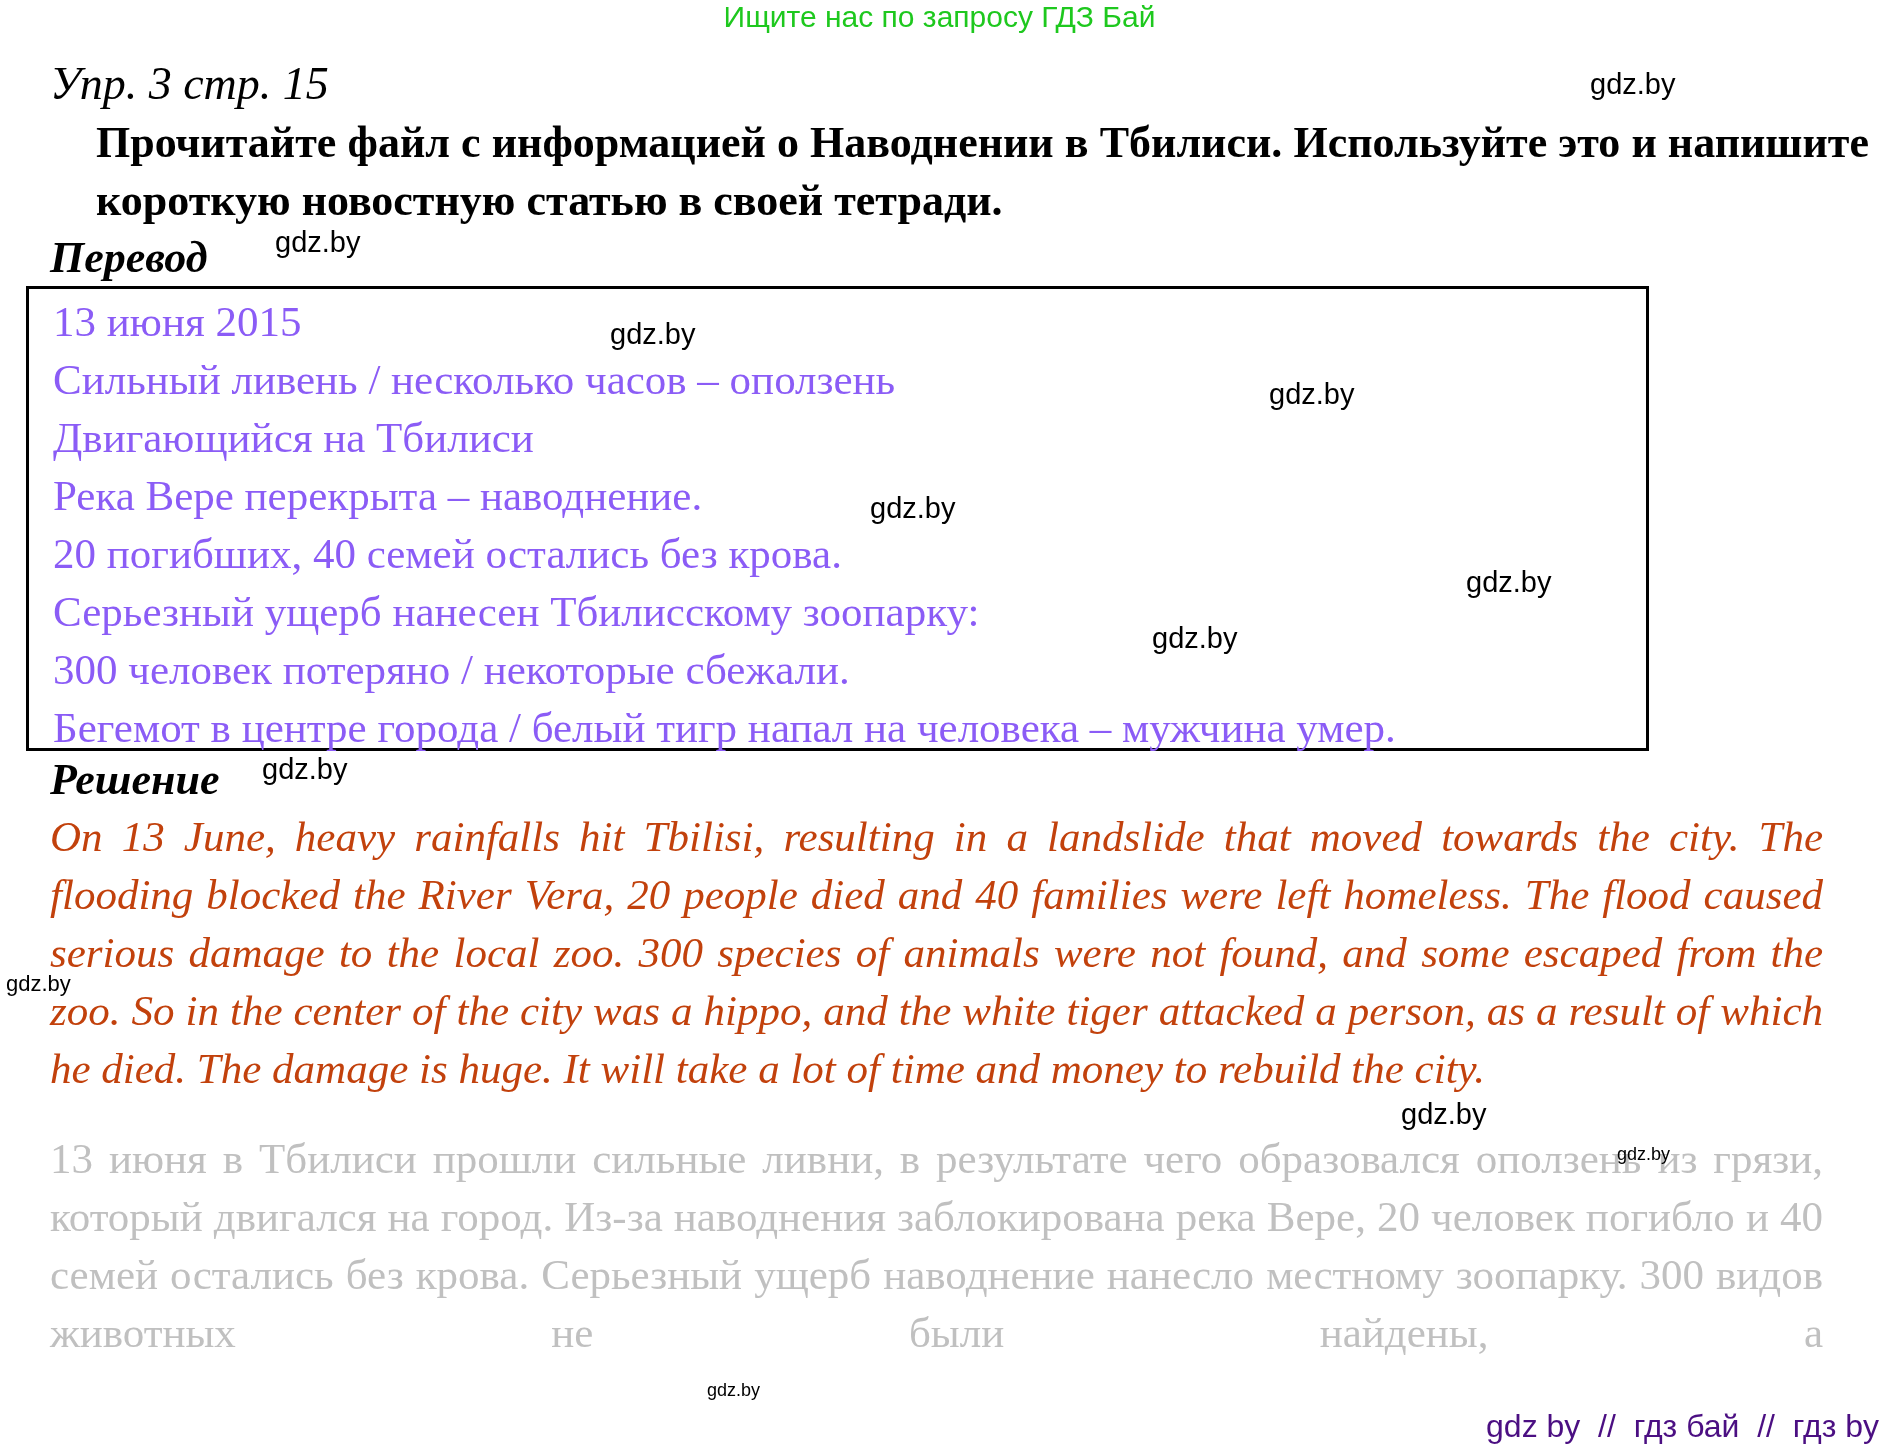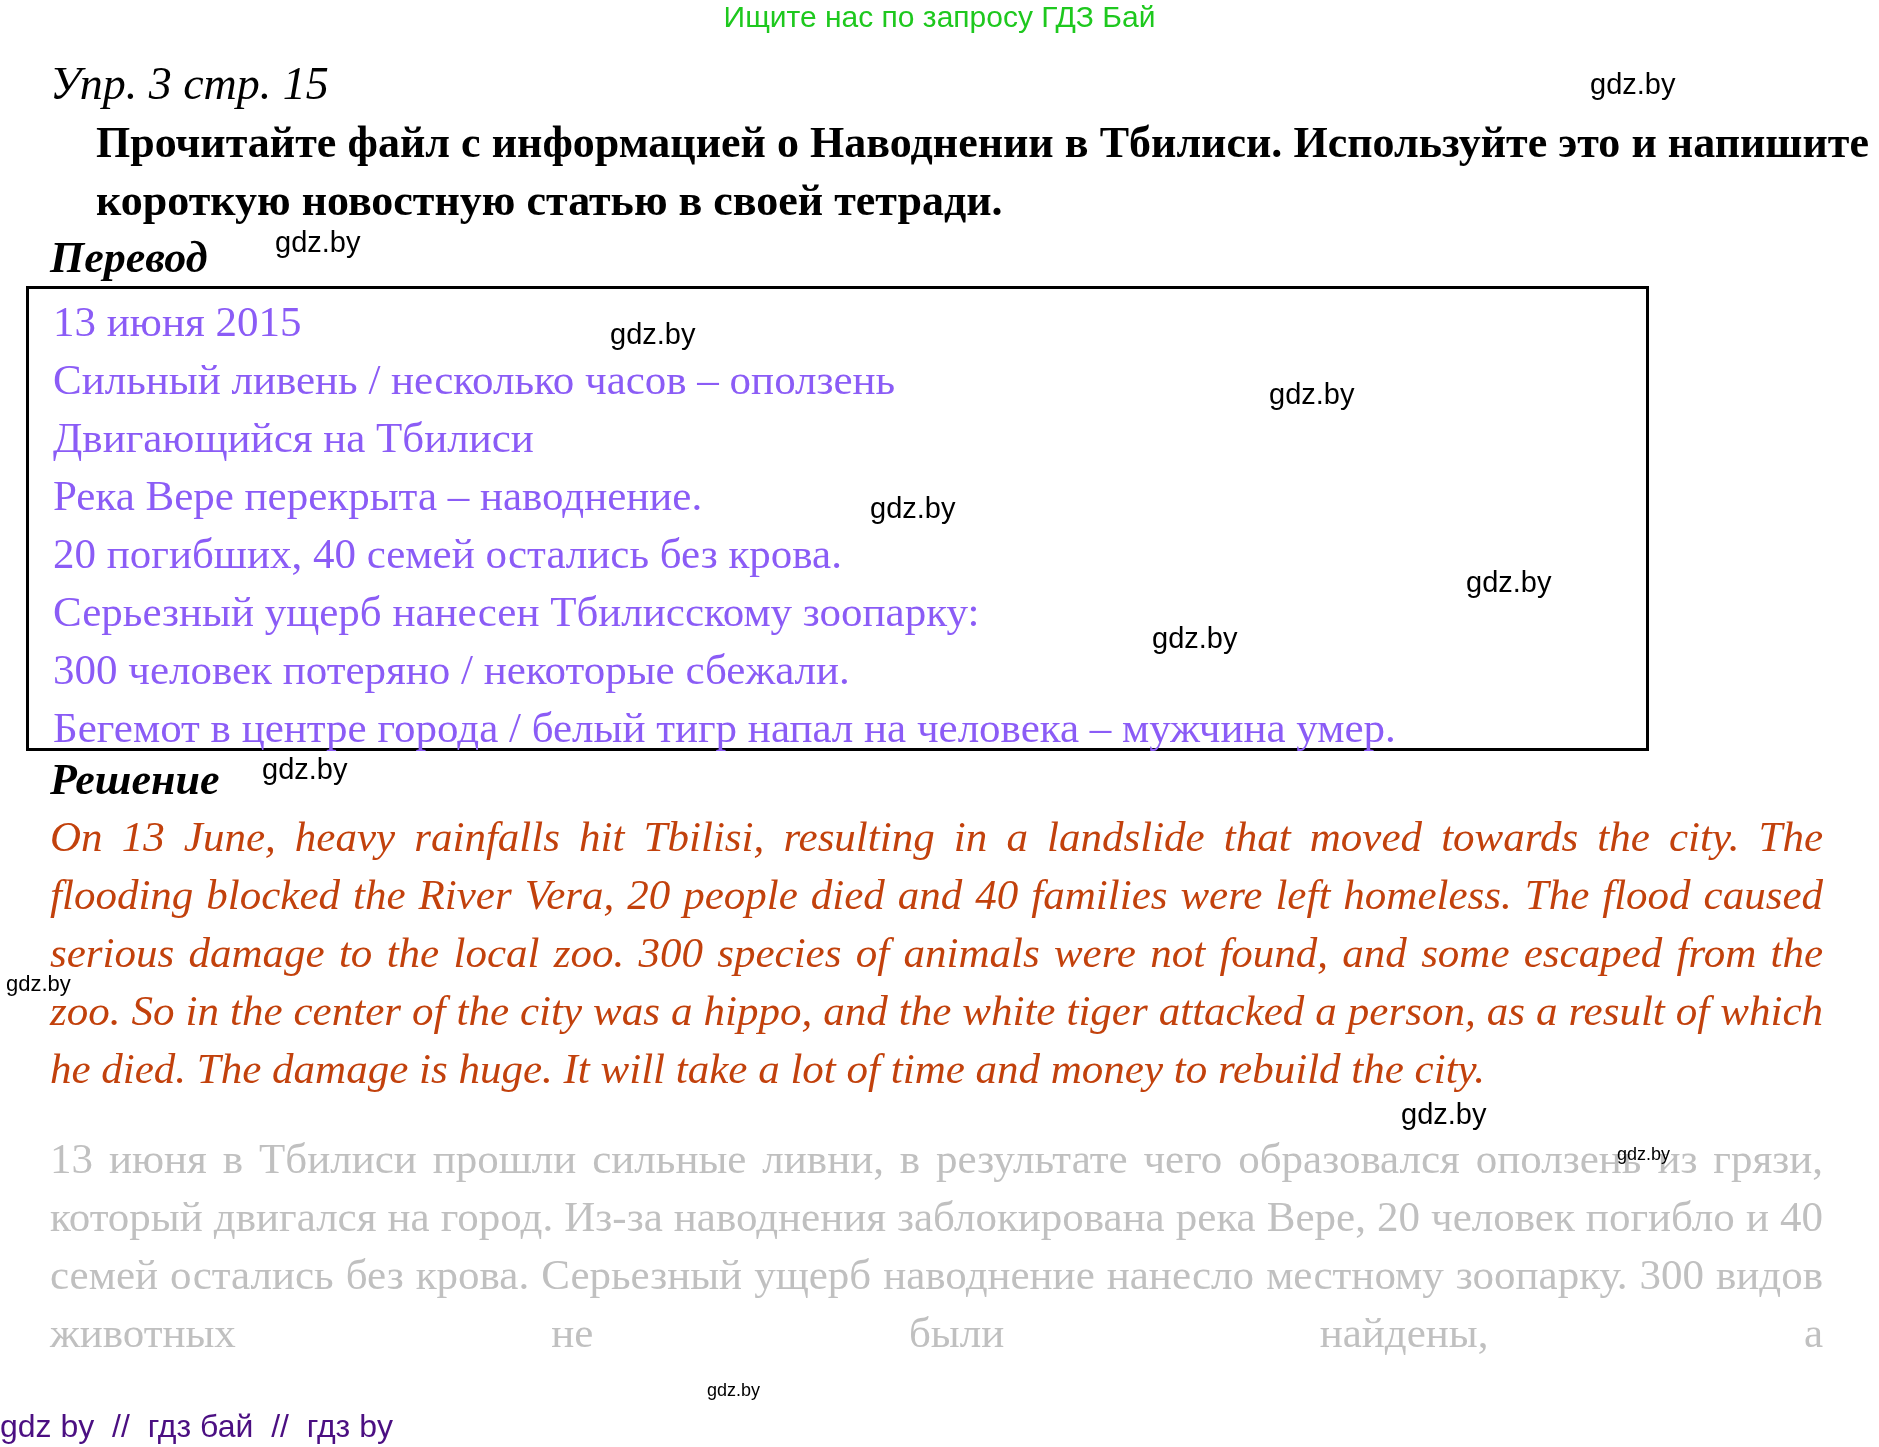--- a/index.html
+++ b/index.html
@@ -15,21 +15,21 @@
   .box { left: 26px; top: 286px; width: 1617px; height: 459px; border: 3px solid #000; box-sizing: content-box; }
   .box-lines { position: absolute; left: 24px; top: 4px; }
   .box-line { font-size: 43px; color: #8b5cf6; line-height: 58px; white-space: nowrap; }
   .answer { left: 50px; top: 808px; width: 1773px; font-size: 43px; line-height: 58px;
             text-align: justify; }
   .answer .en { color: #c2410c; text-align: justify; text-align-last: left; font-style: italic; }
   .answer .ru { color: #c0c0c0; text-align: justify; text-align-last: justify; margin-top: 32px; }
   .wm { font-family: "Liberation Sans", sans-serif; color: #000; font-size: 29px; line-height: 32px; white-space: nowrap; }
   .wm-small { font-size: 18px; line-height: 20px; }
   .wm-mid { font-size: 22px; line-height: 24px; }
-  .footer { left: 0; width: 1879px; top: 1408px; text-align: left;
+  .footer { left: 0; width: 1879px; top: 1408px; text-align: right;
             font-family: "Liberation Sans", sans-serif; font-size: 32px; color: #4b0f82; line-height: 36px; white-space: pre; }
 </style>
 </head>
 <body>
 
 <div class="abs banner">Ищите нас по запросу ГДЗ Бай</div>
 
 <div class="abs ex-title">Упр. 3 стр. 15</div>
 <div class="abs wm" style="left:1590px; top:68px;">gdz.by</div>
 

